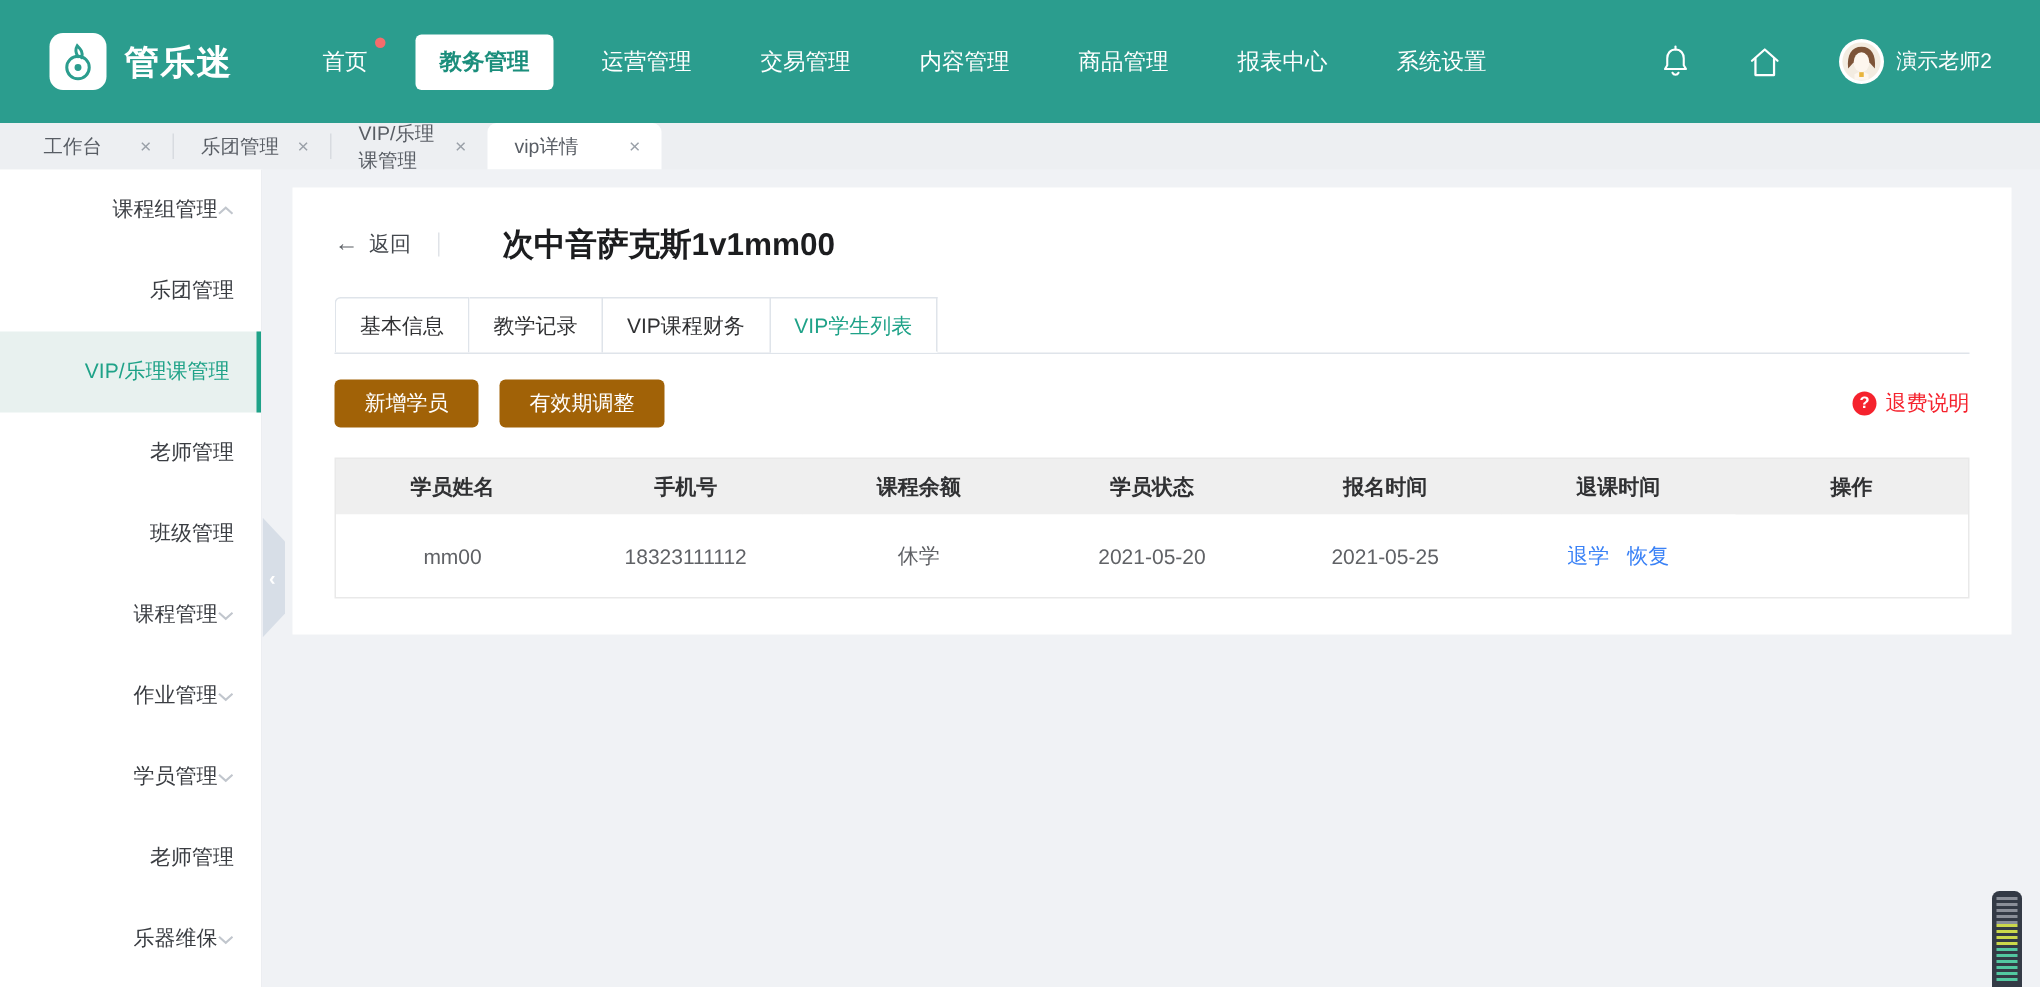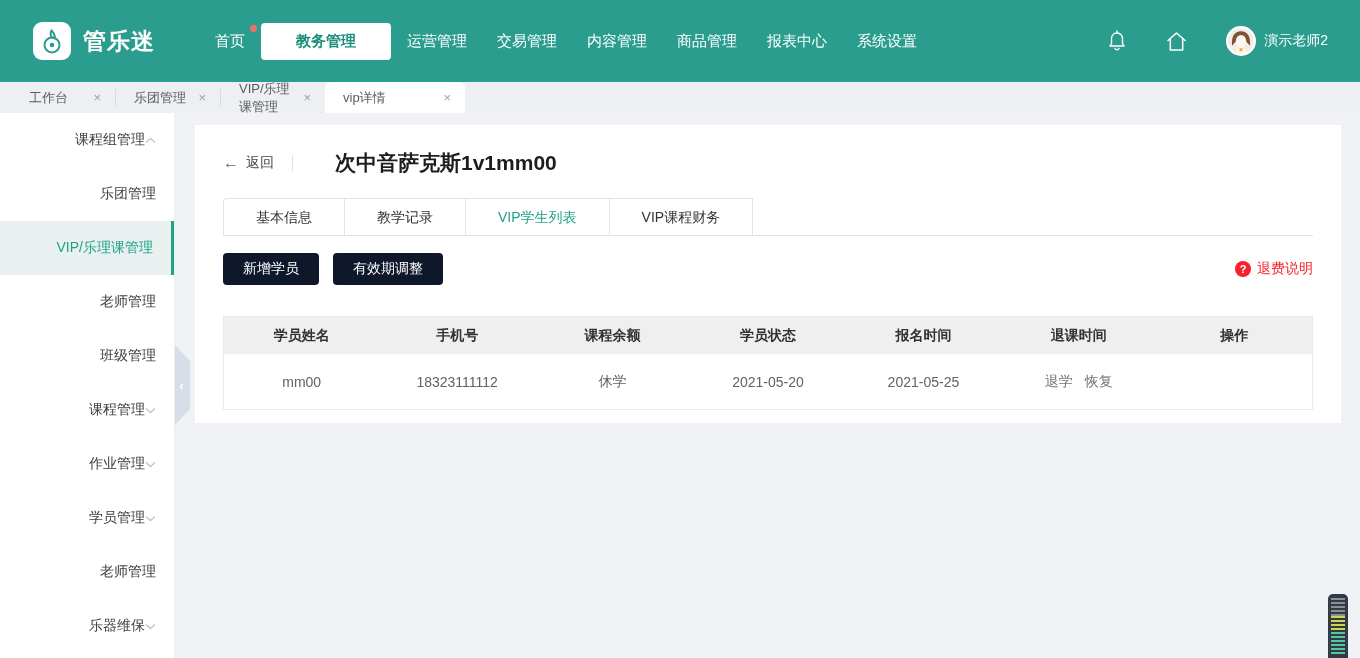--- a/index.html
+++ b/index.html
@@ -4,34 +4,34 @@
 <style>
   * { margin:0; padding:0; box-sizing:border-box; }
   html,body { width:1360px; height:658px; overflow:hidden; }
   body { font-family:"Liberation Sans","DejaVu Sans",sans-serif; background:#f0f2f5; }
   .app { width:1360px; height:658px; display:flex; flex-direction:column; position:relative; }
 
   
   .header { height:82px; background:#2b9d8e; display:flex; align-items:center; padding:0 32px 0 33px; flex-shrink:0; }
   .logo-box { width:38px; height:38px; background:#fff; border-radius:9px; display:flex; align-items:center; justify-content:center; flex-shrink:0; }
   .brand { color:#fff; font-size:23px; font-weight:bold; margin-left:12px; letter-spacing:1px; }
-  .nav { display:flex; align-items:center; margin-left:46px; gap:2px; }
+  .nav { display:flex; align-items:center; margin-left:46px; gap:18px; }
   .nav-item { position:relative; color:#fff; font-size:15px; padding:9px 14px; border-radius:4px; cursor:pointer; white-space:nowrap; }
-  .nav-item.active { background:#fff; color:#1b8e7c; font-weight:bold; padding:9px 35px; }
+  .nav-item.active { background:#fff; color:#1b8e7c; font-weight:bold; padding:9px 16px; }
   .badge-dot { position:absolute; top:2px; right:2px; width:7px; height:7px; border-radius:50%; background:#f56c6c; }
   .header-right { margin-left:auto; display:flex; align-items:center; gap:38px; }
   .hicon { display:flex; align-items:center; cursor:pointer; }
   .avatar-wrap { display:flex; align-items:center; gap:8px; cursor:pointer; }
   .username { color:#fff; font-size:14px; }
 
   
   .tabbar { height:31px; background:#edeff2; display:flex; align-items:stretch; padding-left:11px; flex-shrink:0; }
   .ttab { display:flex; align-items:center; justify-content:space-between; width:104px; padding:0 14px 0 18px; font-size:13px; color:#585d64; cursor:pointer; }
   .ttab .close { color:#9aa0a8; font-size:13px; margin-left:8px; }
-  .ttab.active { background:#fff; border-radius:6px 6px 0 0; width:140px;text-align:right; }
+  .ttab.active { background:#fff; border-radius:6px 6px 0 0; width:116px;text-align:right; }
   .tdiv { width:1px; background:#d8dbe0; margin:7px 0; }
 
   
   .body-row { flex:1; display:flex; min-height:0; }
 
   
   .sidebar { width:175px; background:#fff; border-right:1px solid #eceef1; flex-shrink:0; overflow:hidden; }
   .side-item { height:54px; display:flex; align-items:center; justify-content:flex-end; padding:0 18px 0 24px; font-size:14px; color:#3a3d42; cursor:pointer; }
   .side-item .lbl { white-space:nowrap; }
   .side-item.child { padding-left:40px; }
@@ -43,37 +43,37 @@
   .card { background:#fff; height:298px; padding:0 28px; }
 
   .back-row { display:flex; align-items:center; padding-top:24px; }
   .back-link { display:flex; align-items:center; gap:7px; cursor:pointer; font-size:14px; color:#43474d; }
   .back-link .arr { font-size:16px; color:#5f6368; }
   .vdiv { width:1px; height:16px; background:#e0e3e8; margin:0 18px; }
   .page-title { font-size:21px; font-weight:bold; color:#1c1d1f;margin-left:24px; }
 
   
   .ctabs { display:flex; margin-top:21px; border-bottom:1px solid #dfe4ea; }
-  .ctab { height:37px; line-height:36px; padding:0 32px; font-size:14px; color:#303133; border:1px solid #dfe4ea; border-left:none; border-bottom:none; cursor:pointer; white-space:nowrap; }
+  .ctab { height:37px; line-height:36px; padding:0 16px; font-size:14px; color:#303133; border:1px solid #dfe4ea; border-left:none; border-bottom:none; cursor:pointer; white-space:nowrap; }
   .ctab:first-child { border-left:1px solid #dfe4ea; border-top-left-radius:4px; }
   .ctab.active { color:#1fa288; background:#fff; margin-bottom:-1px; border-bottom:1px solid #fff; font-weight:500; }
 
   
   .btn-row { display:flex; align-items:center; margin-top:17px; }
-  .btn { height:32px; padding:0 20px; background:#0f172a; color:#fff; font-size:14px; border:none; border-radius:4px; cursor:pointer; margin-right:14px; font-family:inherit; }
+  .btn { height:32px; padding:0 20px; background:#a16207; color:#fff; font-size:14px; border:none; border-radius:4px; cursor:pointer; margin-right:14px; font-family:inherit; }
   .refund { margin-left:auto; display:flex; align-items:center; gap:6px; color:#f5222d; font-size:14px; cursor:pointer; }
   .qmark { width:16px; height:16px; border-radius:50%; background:#f5222d; color:#fff; font-size:11px; font-weight:bold; display:flex; align-items:center; justify-content:center; }
 
   
-  .table { margin-top:31px; border:1px solid #e9e9e9; }
+  .table { margin-top:20px; border:1px solid #e9e9e9; }
   .trow { display:grid; grid-template-columns:repeat(7,1fr); }
   .trow.head { background:#efefef; }
   .th { height:37px; display:flex; align-items:center; justify-content:center; font-size:14px; color:#303133; font-weight:bold; }
   .td { height:55px; display:flex; align-items:center; justify-content:center; font-size:14px; color:#606266; background:#fff; }
-  .tlink { color:#737373; cursor:pointer;text-align:center; }
+  .tlink { color:#3b82f6; cursor:pointer;text-align:center; }
   .tlink + .tlink { margin-left:12px; }
 
   
   .collapse-handle { position:absolute; left:0; top:232px; width:15px; height:80px; background:#d7dee7;
       clip-path:polygon(0 0,100% 20%,100% 80%,0 100%); display:flex; align-items:center; justify-content:center; cursor:pointer; }
   .collapse-handle .ch { color:#fff; font-size:13px; font-weight:bold; margin-right:2px; }
 
   
   .mini-scroll { position:absolute; right:12px; bottom:0; width:20px; height:64px; background:#333a45; border-radius:5px 5px 0 0; padding:4px 3px; display:flex; flex-direction:column; gap:0; overflow:hidden; }
   .stripes-gray { height:18px; background:repeating-linear-gradient(to bottom,#8a8f98 0 2px,#333a45 2px 4px); }
@@ -233,22 +233,22 @@
             <span class="arr">←</span>
             <span>返回</span>
           </span>
           <span class="vdiv"></span>
           <span class="page-title">次中音萨克斯1v1mm00</span>
         </div>
 
         <div class="ctabs">
           <div class="ctab"><span>基本信息</span></div>
           <div class="ctab"><span>教学记录</span></div>
+          <div class="ctab"><span>VIP课程财务</span></div>
           <div class="ctab active"><span>VIP学生列表</span></div>
-          <div class="ctab"><span>VIP课程财务</span></div>
         </div>
 
         <div class="btn-row">
           <button class="btn">新增学员</button>
           <button class="btn">有效期调整</button>
           <span class="refund">
             <span class="qmark">?</span>
             <span>退费说明</span>
           </span>
         </div>

